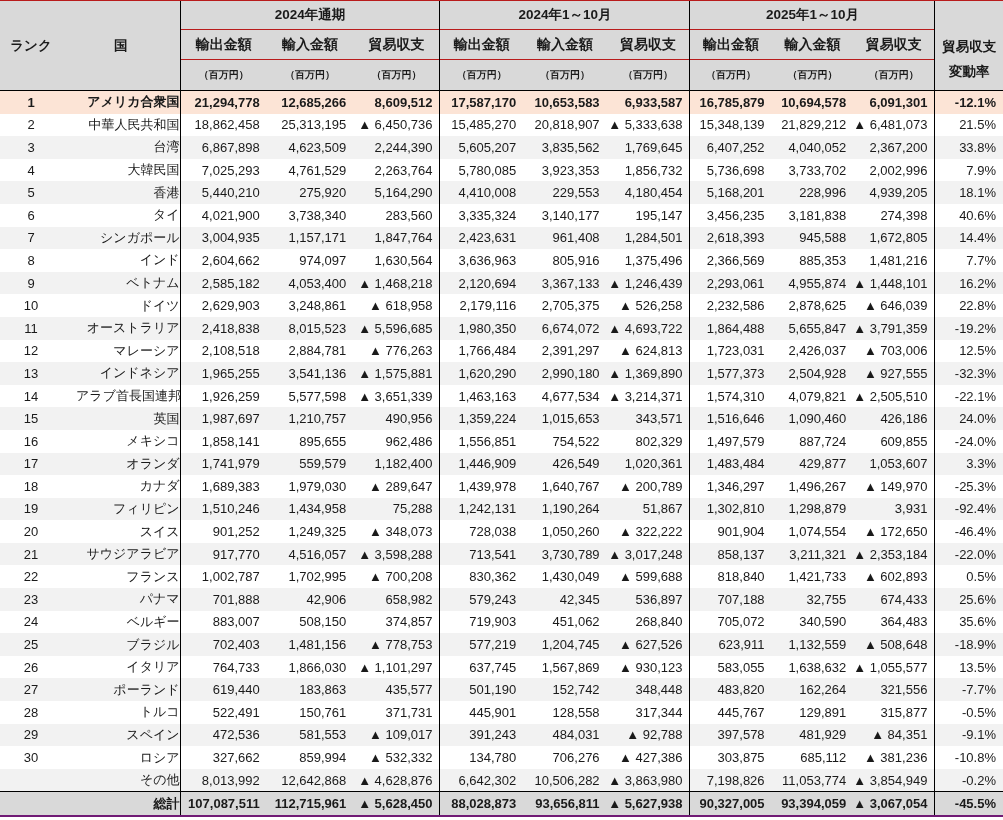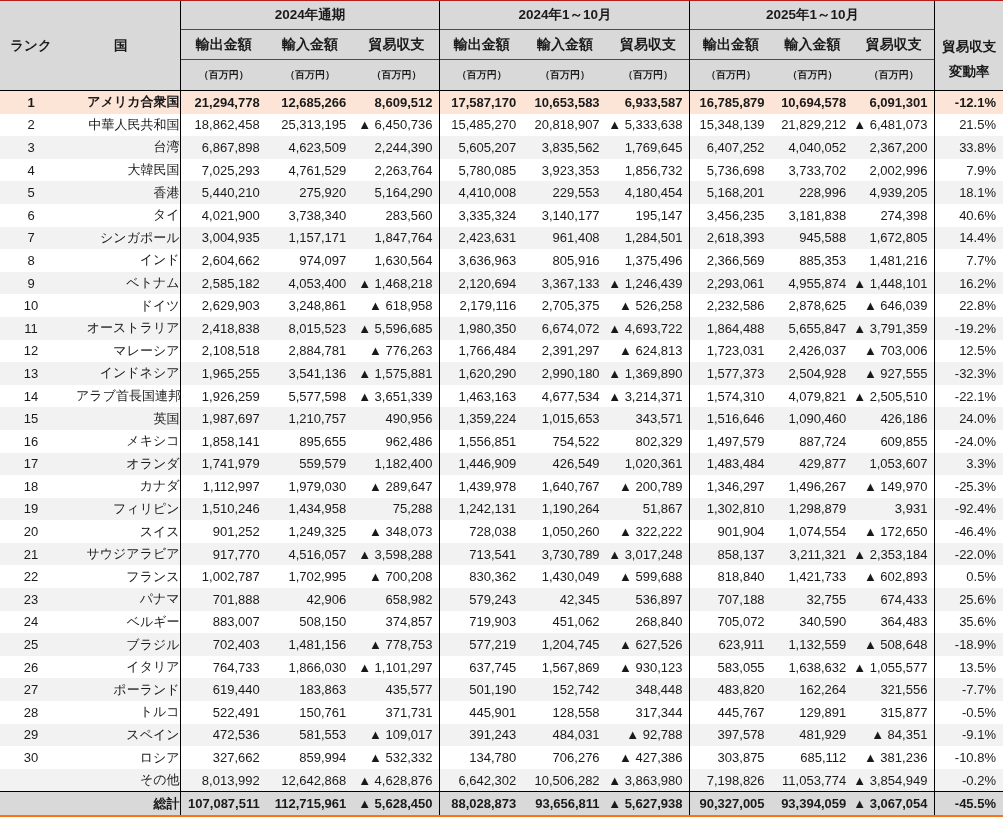--- a/index.html
+++ b/index.html
@@ -56,21 +56,21 @@
   td.c-num     { text-align: right; padding-right: 7px; }
   td.grp       { border-left: 1.5px solid #000; }
 
   tr.alt td       { background: var(--alt-bg, #f2f2f2); }
   tr.highlight td { background: var(--highlight-bg, #fce4d6); }
   tr.bold td      { font-weight: bold; }
   tr.total td {
     background: var(--total-bg, #d9d9d9);
     font-weight: bold;
     border-top: 1.5px solid #000;
-    border-bottom: 2px solid #f97316;
+    border-bottom: 2px solid #701a75;
   }
 </style>
 </head>
 <body>
 
 <table>
   <colgroup>
     <col class="w-rank">
       <col class="w-country">
     <col class="w-g1">
@@ -354,21 +354,21 @@
         <td class="c-num">426,549</td>
         <td class="c-num">1,020,361</td>
         <td class="c-num grp">1,483,484</td>
         <td class="c-num">429,877</td>
         <td class="c-num">1,053,607</td>
         <td class="c-num grp">3.3%</td>
       </tr>
       <tr>
         <td class="c-rank">18</td>
         <td class="c-country">カナダ</td>
-        <td class="c-num grp">1,112,997</td>
+        <td class="c-num grp">1,689,383</td>
         <td class="c-num">1,979,030</td>
         <td class="c-num">▲ 289,647</td>
         <td class="c-num grp">1,439,978</td>
         <td class="c-num">1,640,767</td>
         <td class="c-num">▲ 200,789</td>
         <td class="c-num grp">1,346,297</td>
         <td class="c-num">1,496,267</td>
         <td class="c-num">▲ 149,970</td>
         <td class="c-num grp">-25.3%</td>
       </tr>

